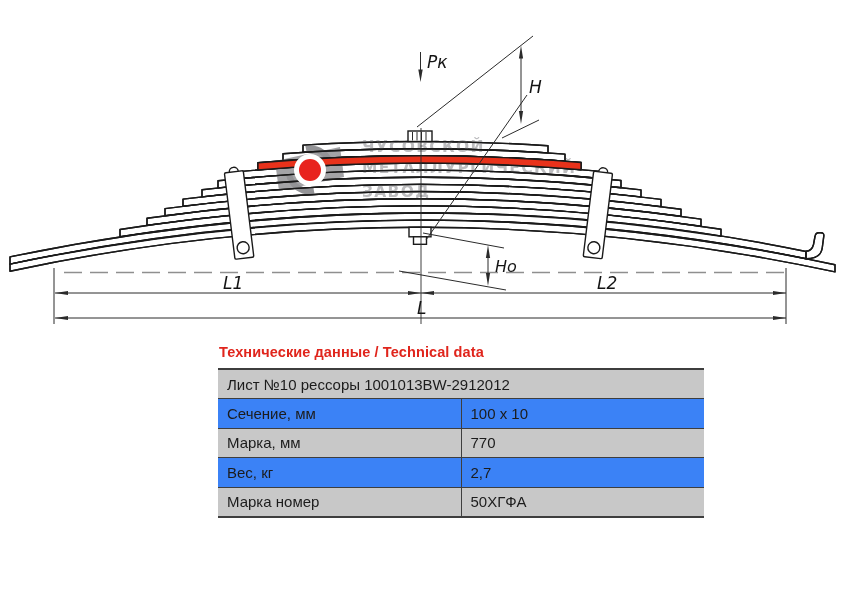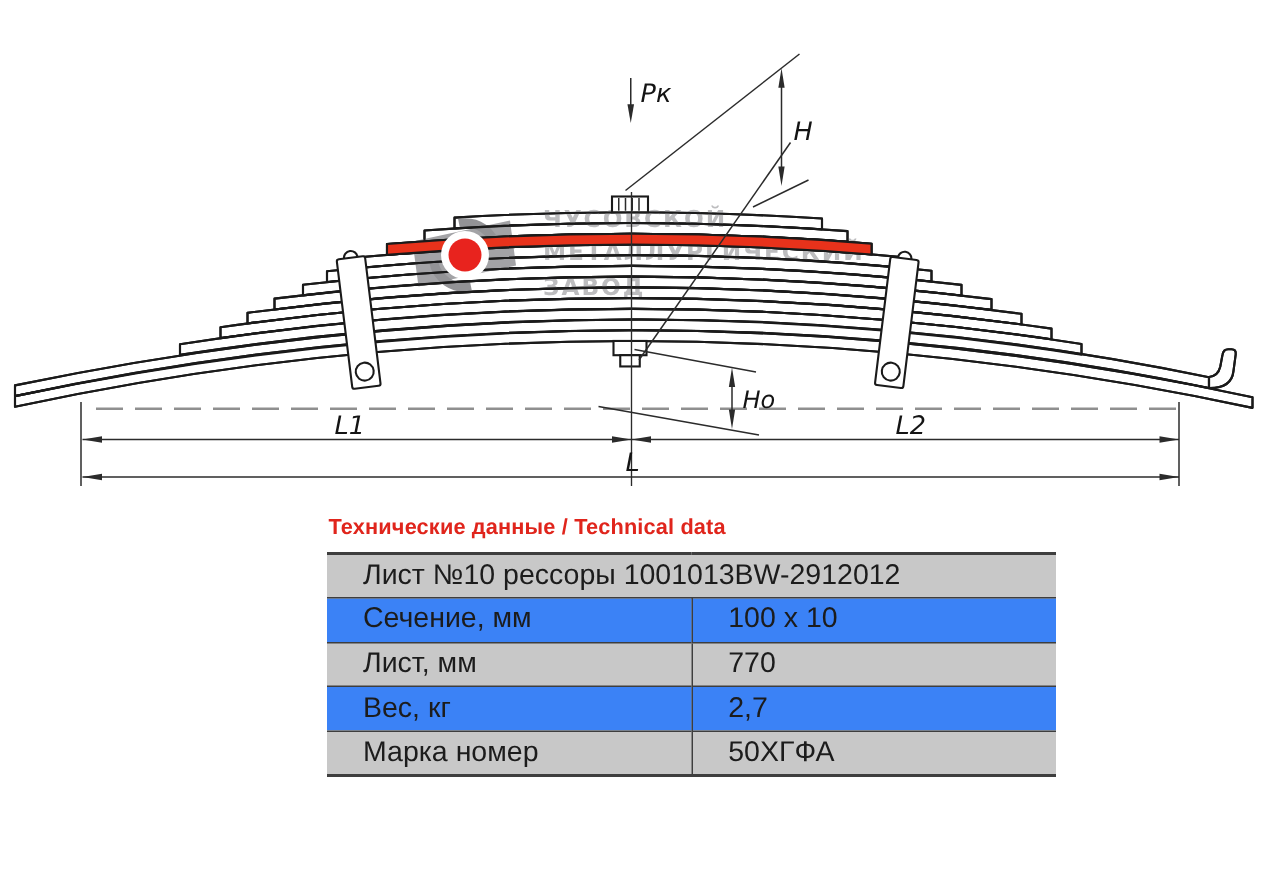--- a/index.html
+++ b/index.html
@@ -24,22 +24,22 @@
   .tbl-title{
     color:#e0251c;font-weight:bold;font-size:14.5px;
     margin:0 0 8px 1px;letter-spacing:0.1px;
   }
   table.spec{
     border-collapse:collapse;width:486px;
     border-top:2.5px solid #3e3e3e;border-bottom:2px solid #3e3e3e;
     table-layout:fixed;
   }
   table.spec td{
-    height:29.6px;box-sizing:border-box;padding:0 24px;
-    font-size:19px;color:#1c1c1c;vertical-align:middle;
+    height:29.6px;box-sizing:border-box;padding:0 9px;
+    font-size:15px;color:#1c1c1c;vertical-align:middle;
   }
   table.spec tr + tr td{border-top:1.8px solid #3e3e3e;}
   table.spec td.p{width:239px;border-right:1.6px solid #3e3e3e;}
   tr.gray td{background:#c8c8c8;}
   tr.white td{background:#3b82f6;}
 </style>
 </head>
 <body>
 
 <svg id="drawing" width="842" height="352" viewBox="0 0 842 352">
@@ -169,21 +169,21 @@
   <table class="spec">
     <tbody>
       <tr class="gray">
         <td colspan="2">Лист №10 рессоры 1001013BW-2912012</td>
       </tr>
       <tr class="white">
         <td class="p">Сечение, мм</td>
         <td class="v">100 x 10</td>
       </tr>
       <tr class="gray">
-        <td class="p">Лист, мм</td>
+        <td class="p">Марка, мм</td>
         <td class="v">770</td>
       </tr>
       <tr class="white">
         <td class="p">Вес, кг</td>
         <td class="v">2,7</td>
       </tr>
       <tr class="gray">
         <td class="p">Марка номер</td>
         <td class="v">50ХГФА</td>
       </tr>

